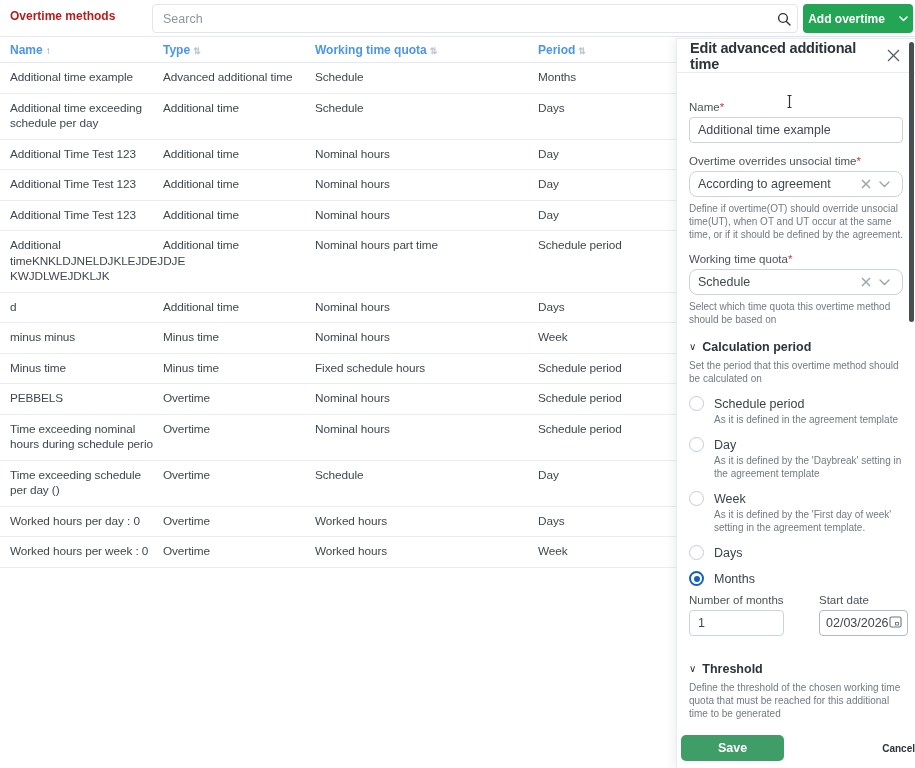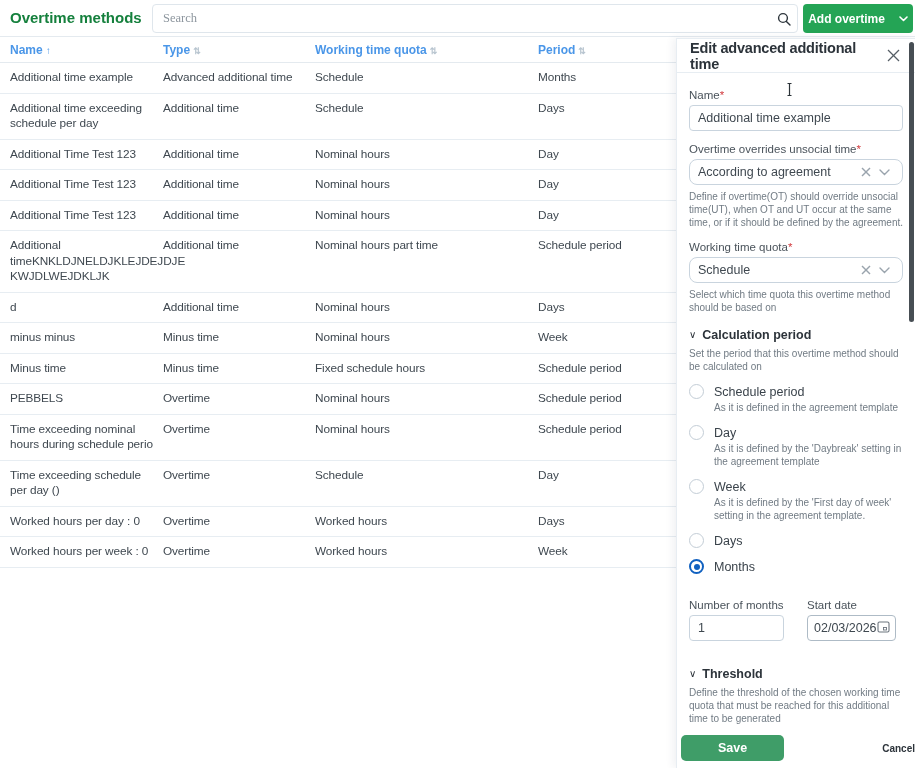--- a/index.html
+++ b/index.html
@@ -4,24 +4,24 @@
 <style>
   * { margin:0; padding:0; box-sizing:border-box; }
   html,body { width:915px; height:768px; overflow:hidden; }
   body {
     font-family:"Liberation Sans", sans-serif;
     background:#ffffff; color:#3a434b; position:relative;
   }
   
   .topbar { position:absolute; top:0; left:0; width:915px; height:37px;
     border-bottom:1px solid #e4eaef; background:#fff; z-index:2; }
-  .page-title { position:absolute; left:10px; top:9px; font-size:15px; font-weight:bold; color:#15803d; }
+  .page-title { position:absolute; left:10px; top:9px; font-size:12px; font-weight:bold; color:#b91c1c; }
   .search-wrap { position:absolute; left:152px; top:4px; width:646px; height:29px;
     border:1px solid #dfe6ec; border-radius:4px; background:#fff; display:flex; align-items:center; }
-  .search-input { flex:1; border:none; outline:none; font-family:Liberation Serif, serif; font-size:12.5px;
+  .search-input { flex:1; border:none; outline:none; font-family:Liberation Sans, sans-serif; font-size:12.5px;
     color:#0f766e; padding:0 10px; background:transparent; }
   .search-input::placeholder { color:#8d969e; }
   .search-icon { width:26px; display:flex; justify-content:center; align-items:center; }
   .add-btn { position:absolute; left:803px; top:4px; width:110px; height:29px;
     border:none; border-radius:4px; color:#fff; font-family:inherit; font-weight:bold; font-size:12px;
     display:flex; align-items:center; justify-content:center; gap:14px; cursor:pointer; }
   
   .thead { position:absolute; top:37px; left:0; width:915px; height:26px;
     border-bottom:1px solid #e4eaef; font-size:12px; font-weight:bold; z-index:1; }
   .th { position:absolute; top:6px; color:#4a96e8; }
@@ -44,33 +44,33 @@
   .panel-body { position:relative; padding:0 12px; height:656px; overflow:hidden; }
   .f-label { font-size:11.5px; color:#4a535b; margin-bottom:4px; }
   .req { color:#d23b3f; }
   .t-input { width:100%; height:26px; border:1px solid #c9d4de; border-radius:4px;
     font-family:inherit; font-size:12.5px; color:#3f4850; padding:0 8px; outline:none; background:#fff; }
   .sel-box { width:100%; height:26px; border:1px solid #c9d4de; border-radius:8px;
     display:flex; align-items:center; padding:0 8px; cursor:pointer; background:#fff; }
   .sel-value { flex:1; font-size:12.5px; color:#3f4850; }
   .sel-clear, .sel-chev { display:flex; align-items:center; padding:0 4px; cursor:pointer; }
   .help { font-size:10px; line-height:13px; color:#717b84; margin-top:5px; }
-  .grp-name { margin-top:16px; position:relative; }
+  .grp-name { margin-top:28px; position:relative; }
   .grp { margin-top:12px; }
   .section-hd { display:flex; align-items:center; gap:6px; margin-top:14px; cursor:pointer; }
   .section-chev { font-size:10px; color:#2c333a; line-height:1; }
   .section-title { font-size:12.5px; font-weight:bold; color:#2c333a; }
   .radio-row { display:flex; align-items:center; gap:10px; margin-top:11px; cursor:pointer; }
   .radio { width:15px; height:15px; border-radius:50%; border:1.5px solid #c3cdd6; background:#fff; flex:none; }
   .radio.sel { border:2px solid #1161c0; position:relative; }
   .radio.sel::after { content:""; position:absolute; left:2.5px; top:2.5px; width:6px; height:6px;
     border-radius:50%; background:#1161c0; }
   .radio-label { font-size:12.5px; color:#3a434b; }
   .radio-sub { font-size:10px; line-height:13px; color:#717b84; margin:2px 0 0 25px; }
-  .inline-inputs { display:flex; gap:23px; margin-top:25px; }
+  .inline-inputs { display:flex; gap:35px; margin-top:8px; }
   .date-box { width:89px; height:26px; border:1px solid #aebbc6; border-radius:4px;
     display:flex; align-items:center; padding:0 6px; background:#fff; }
   .date-value { flex:1; font-size:12.5px; color:#3f4850;text-align:center; }
   .num-input { width:95px; }
   .panel-footer { position:absolute; left:0; bottom:0; width:100%; height:40px; background:#fff;
     display:flex; align-items:center; z-index:8; }
   .save-btn { margin-left:4px; width:106px; height:26px; border:none; border-radius:5px;
     color:#fff; font-family:inherit; font-weight:bold; font-size:12.5px; cursor:pointer; }
   .cancel-btn { background:none; border:none; font-family:inherit; font-weight:bold; font-size:10px;
     color:#2c333a; margin-left:98px; cursor:pointer; }

